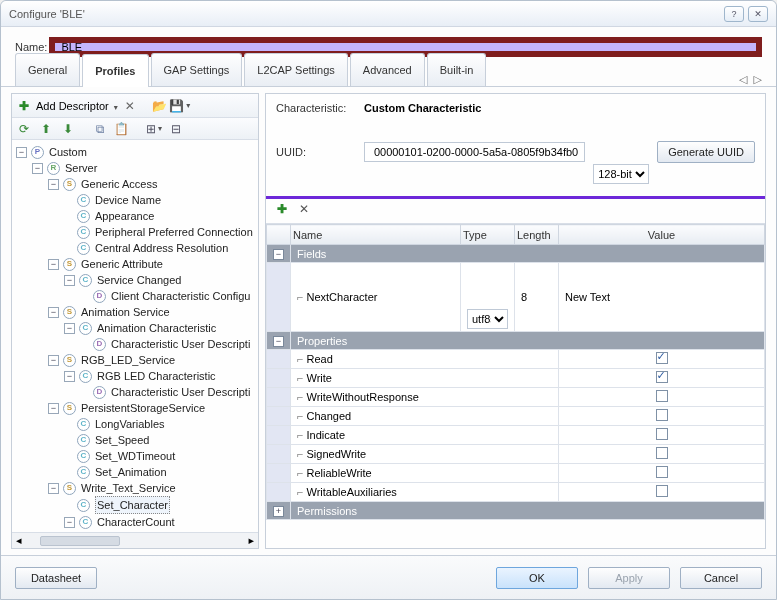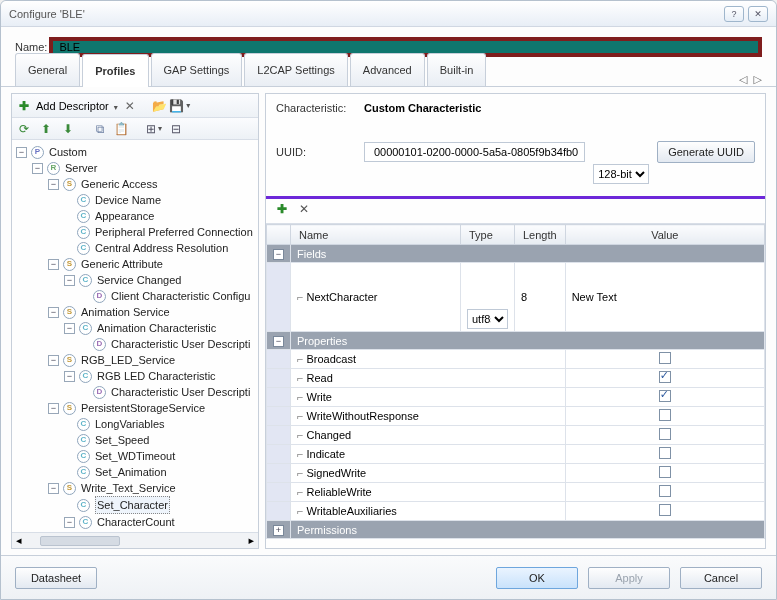--- a/index.html
+++ b/index.html
@@ -3,21 +3,21 @@
 <meta charset="utf-8">
 <style>
 * { box-sizing: border-box; margin: 0; padding: 0; font-family: "Segoe UI", Tahoma, sans-serif; font-size: 11px; }
 body { background: #f0f0f0; width: 777px; height: 600px; overflow: hidden; }
 .window { width: 777px; height: 600px; background: #fdfdfd; border: 1px solid #b5c1ce; border-radius: 6px 6px 0 0; display: flex; flex-direction: column; }
 .titlebar { height: 26px; background: linear-gradient(#fff,#e8eef6); border-bottom: 1px solid #d0d7e2; display: flex; align-items: center; padding: 0 8px; color: #555; border-radius: 6px 6px 0 0; }
 .titlebar .tbtn { margin-left: auto; display: flex; gap: 4px; }
 .tbtn span { width: 20px; height: 16px; border: 1px solid #9fb6cc; border-radius: 3px; background: linear-gradient(#fff,#e6eef7); display: flex; align-items: center; justify-content: center; font-size: 9px; color: #556; }
 .name-row { display: flex; align-items: center; padding: 10px 14px 8px; gap: 2px; }
 .name-row label { color: #333; }
-.name-row input { flex: 1; height: 20px; border: 4px solid #7f1d1d; padding: 0 6px; background: #0f766e; }
+.name-row input { flex: 1; height: 20px; border: 6px solid #7f1d1d; padding: 0 6px; background: #c4b5fd; }
 .tabs-row { display: flex; align-items: flex-end; padding: 0 14px; border-bottom: 1px solid #c7cfda; position: relative; height: 22px; }
 .tab { padding: 10px 12px; border: 1px solid #c7cfda; border-bottom: none; background: linear-gradient(#fefefe,#e9eef4); margin-right: 2px; border-radius: 3px 3px 0 0; color: #333; cursor: default; }
 .tab.active { background: #fff; font-weight: 600; position: relative; top: 1px; }
 .tabs-nav { margin-left: auto; display: flex; gap: 6px; color: #666; }
 .tabs-nav span { cursor: default; }
 .body { flex: 1; display: flex; gap: 6px; padding: 6px 10px; overflow: hidden; }
 .panel { border: 1px solid #c7cfda; background: #fefefe; display: flex; flex-direction: column; }
 .left { width: 248px; }
 .right { flex: 1; }
 .toolbar { height: 24px; background: linear-gradient(#fbfcfe,#edf1f6); border-bottom: 1px solid #d8dee7; display: flex; align-items: center; padding: 0 4px; gap: 4px; }
@@ -39,21 +39,21 @@
 .hscroll .thumb { flex: 0 0 80px; height: 10px; background: #d5dbe3; border: 1px solid #bac3cf; border-radius: 2px; margin-left: 14px; }
 .right-top { padding: 8px 10px 6px; border-bottom: 3px solid #6d28d9; }
 .rt-row { display: flex; align-items: center; gap: 8px; margin-bottom: 6px; }
 .rt-row .lbl { width: 80px; color: #333; }
 .rt-row .bold { font-weight: 600; }
 .rt-row input[type=text] { height: 20px; border: 1px solid #bfc9d6; padding: 0 6px; background: #fff; }
 .btn { height: 22px; border: 1px solid #9fb0c4; background: linear-gradient(#fefefe,#e3e9f1); padding: 0 10px; border-radius: 2px; cursor: default; color: #222; }
 .mini-tb { display: flex; align-items: center; gap: 6px; padding: 2px 8px 6px; }
 .grid-wrap { flex: 1; overflow: auto; border-top: 1px solid #d8dee7; }
 table.grid { width: 100%; border-collapse: collapse; }
-.grid th { background: linear-gradient(#fbfcfe,#e7ecf2); border: 1px solid #cfd6e0; font-weight: normal; padding: 3px 8px; color: #333; text-align: left; height: 20px; }
+.grid th { background: linear-gradient(#fbfcfe,#e7ecf2); border: 1px solid #cfd6e0; font-weight: normal; padding: 3px 2px; color: #333; text-align: left; height: 20px; }
 .grid td { border: 1px solid #dde2ea; padding: 2px 6px; height: 19px; background: #fff; }
 .grid tr.section td { background: #9aa3b0; color: #fff; font-weight: 400; height: 18px; }
 .grid tr.prop td:first-child { background: #e2e6f3; }
 .grid tr.field td:first-child { background: #e2e6f3; width: 18px; }
 .expbox { width: 11px; height: 11px; border: 1px solid #7a889a; background: #fff; display: inline-flex; align-items: center; justify-content: center; font-size: 9px; color: #445; }
 .chk { width: 12px; height: 12px; border: 1px solid #7f91a6; background: #fff; display: inline-block; margin: 0 auto; position: relative; }
 .chk.on::after { content: "✓"; position: absolute; top: -3px; left: 0; font-size: 11px; color: #2d5aa0; }
 .center { text-align: center; }
 .footer { height: 44px; border-top: 1px solid #c7cfda; display: flex; align-items: center; padding: 0 14px; gap: 10px; background: linear-gradient(#fafbfc,#eef1f5); }
 .footer .spacer { flex: 1; }
@@ -370,25 +370,20 @@
             <td><select class="sm" style="width:100%"><option>utf8s</option></select></td>
             <td>8</td>
             <td>New Text</td>
           </tr>
           <tr class="section">
                 <td><span class="expbox">−</span></td>
                 <td colspan="4">Properties</td>
               </tr>
           <tr class="prop">
                 <td style="background:#e2e6f3"></td>
-                <td colspan="3"><span style="color:#888">⌐</span> <span>Broadcast</span></td>
-                <td class="center"><span class="chk"></span></td>
-              </tr>
-          <tr class="prop">
-                <td style="background:#e2e6f3"></td>
                 <td colspan="3"><span style="color:#888">⌐</span> <span>Read</span></td>
                 <td class="center"><span class="chk on"></span></td>
               </tr>
           <tr class="prop">
                 <td style="background:#e2e6f3"></td>
                 <td colspan="3"><span style="color:#888">⌐</span> <span>Write</span></td>
                 <td class="center"><span class="chk on"></span></td>
               </tr>
           <tr class="prop">
                 <td style="background:#e2e6f3"></td>

